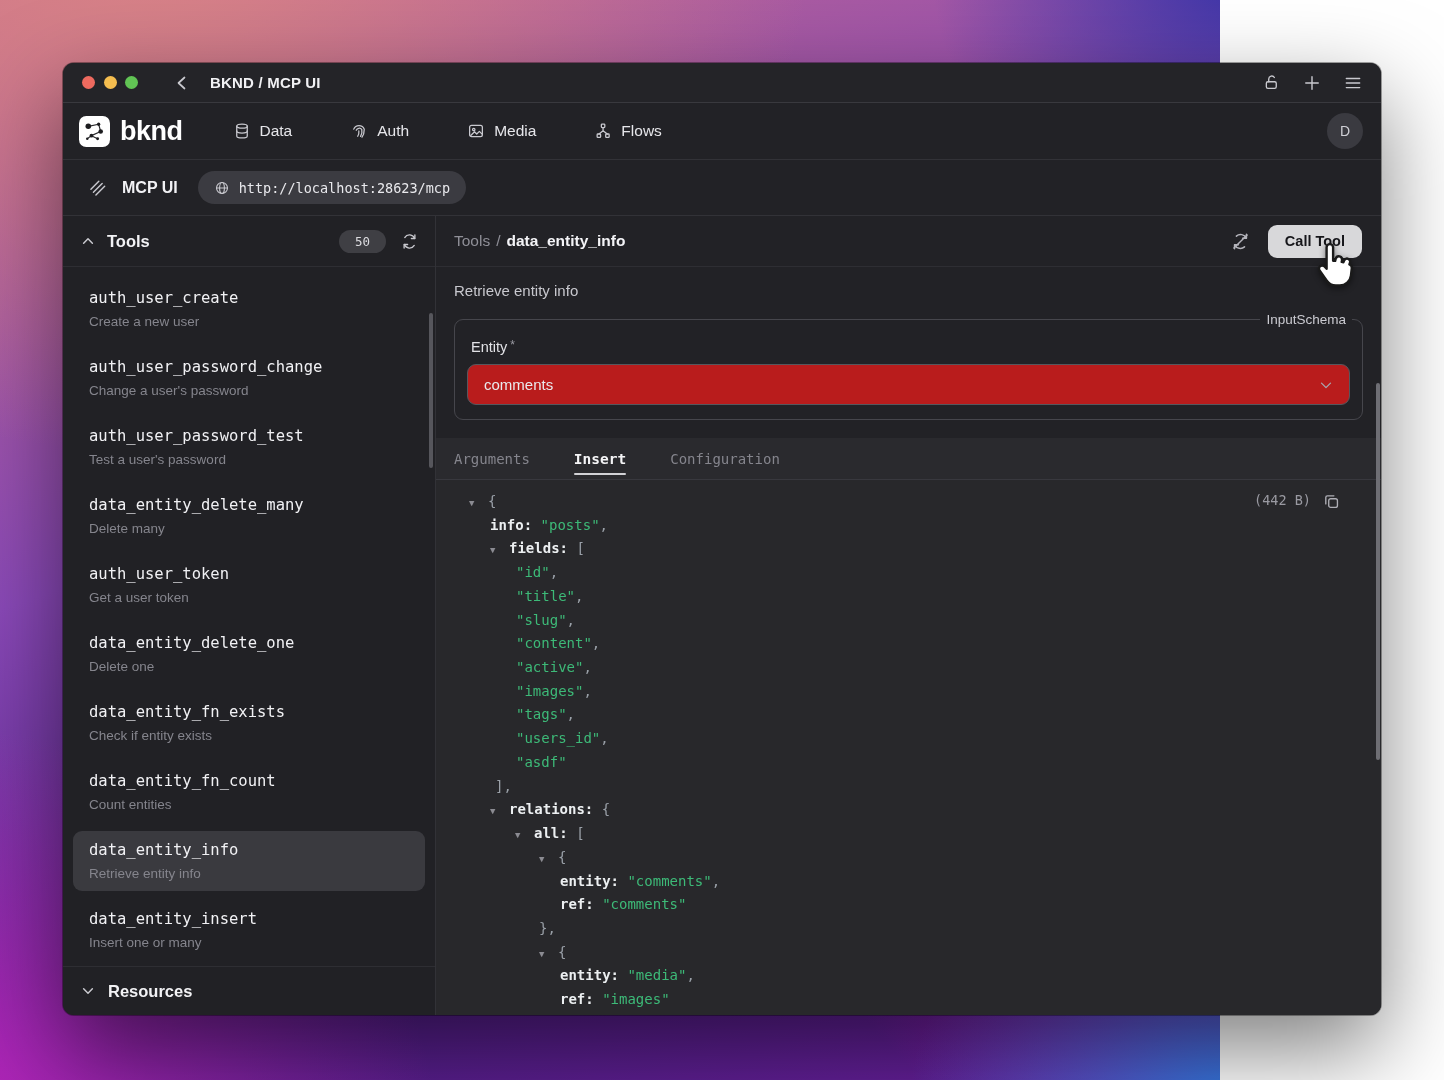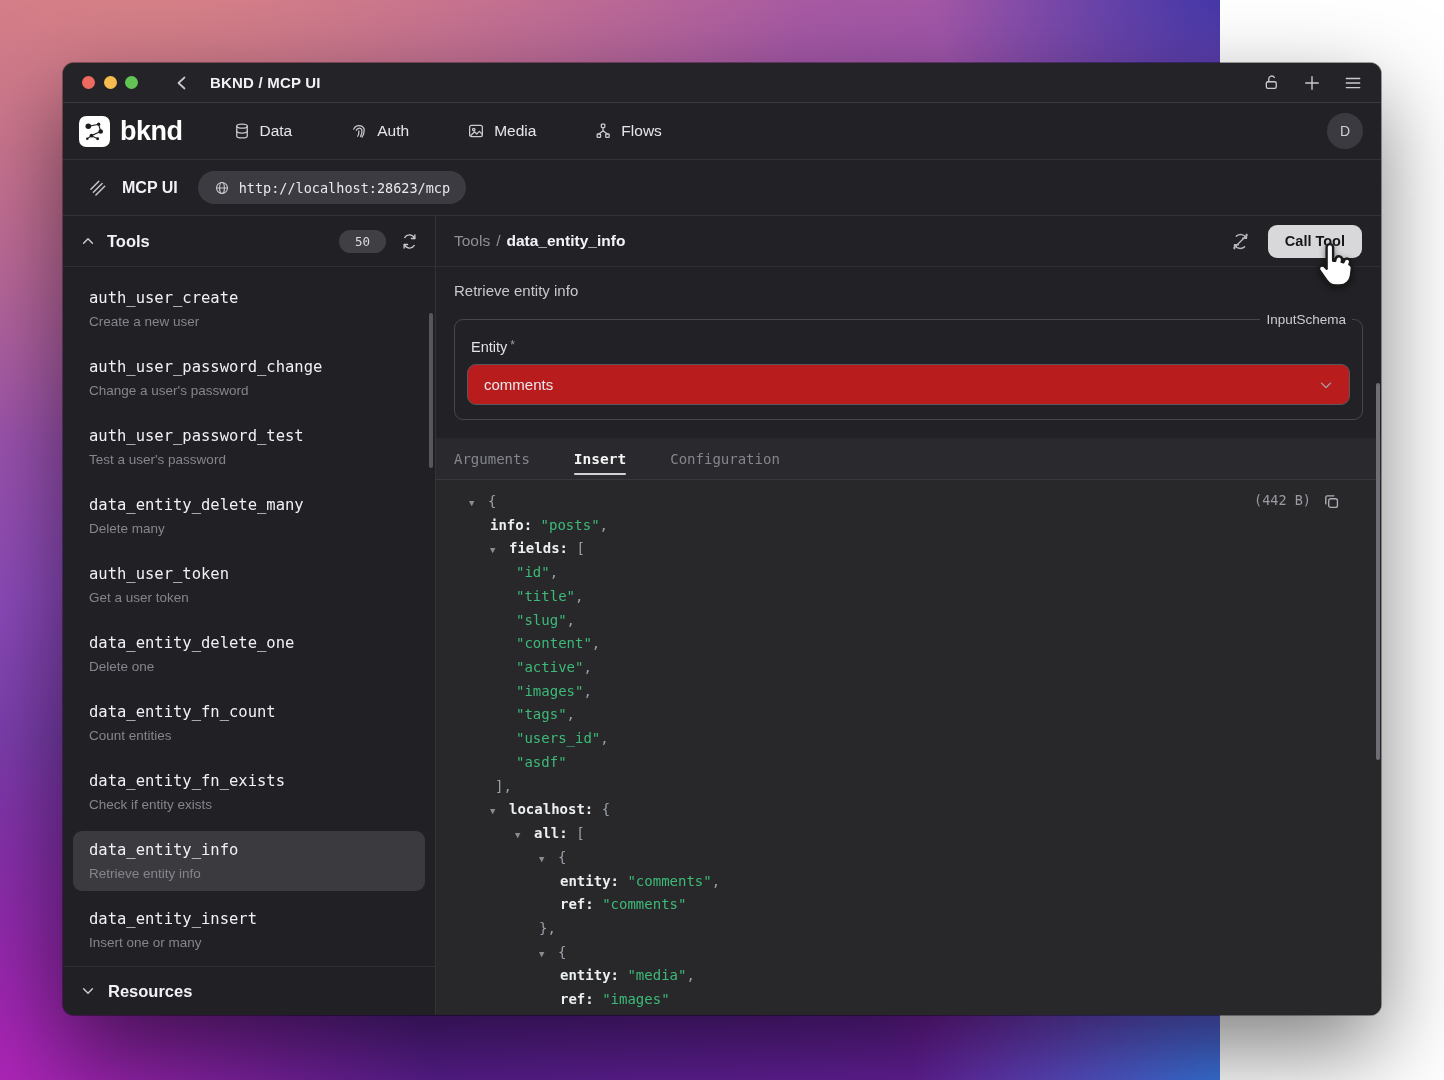--- a/index.html
+++ b/index.html
@@ -260,26 +260,26 @@
             </div>
             <div class="tool-item">
               <div class="tool-name">auth_user_token</div>
               <div class="tool-desc">Get a user token</div>
             </div>
             <div class="tool-item">
               <div class="tool-name">data_entity_delete_one</div>
               <div class="tool-desc">Delete one</div>
             </div>
             <div class="tool-item">
+              <div class="tool-name">data_entity_fn_exists</div>
+              <div class="tool-desc">Check if entity exists</div>
+            </div>
+            <div class="tool-item">
               <div class="tool-name">data_entity_fn_count</div>
               <div class="tool-desc">Count entities</div>
-            </div>
-            <div class="tool-item">
-              <div class="tool-name">data_entity_fn_exists</div>
-              <div class="tool-desc">Check if entity exists</div>
             </div>
             <div class="tool-item selected">
               <div class="tool-name">data_entity_info</div>
               <div class="tool-desc">Retrieve entity info</div>
             </div>
             <div class="tool-item">
               <div class="tool-name">data_entity_insert</div>
               <div class="tool-desc">Insert one or many</div>
             </div>
           </div>
@@ -346,21 +346,21 @@
               <div class="line" style="padding-left: 47px;"><span class="c-str">"id"</span><span class="c-pun">,</span></div>
               <div class="line" style="padding-left: 47px;"><span class="c-str">"title"</span><span class="c-pun">,</span></div>
               <div class="line" style="padding-left: 47px;"><span class="c-str">"slug"</span><span class="c-pun">,</span></div>
               <div class="line" style="padding-left: 47px;"><span class="c-str">"content"</span><span class="c-pun">,</span></div>
               <div class="line" style="padding-left: 47px;"><span class="c-str">"active"</span><span class="c-pun">,</span></div>
               <div class="line" style="padding-left: 47px;"><span class="c-str">"images"</span><span class="c-pun">,</span></div>
               <div class="line" style="padding-left: 47px;"><span class="c-str">"tags"</span><span class="c-pun">,</span></div>
               <div class="line" style="padding-left: 47px;"><span class="c-str">"users_id"</span><span class="c-pun">,</span></div>
               <div class="line" style="padding-left: 47px;"><span class="c-str">"asdf"</span></div>
               <div class="line" style="padding-left: 26px;"><span class="c-pun">],</span></div>
-              <div class="line" style="padding-left: 21px;"><span class="c-tog">▼</span><span class="c-key">localhost:</span><span class="c-pun"> {</span></div>
+              <div class="line" style="padding-left: 21px;"><span class="c-tog">▼</span><span class="c-key">relations:</span><span class="c-pun"> {</span></div>
               <div class="line" style="padding-left: 46px;"><span class="c-tog">▼</span><span class="c-key">all:</span><span class="c-pun"> [</span></div>
               <div class="line" style="padding-left: 70px;"><span class="c-tog">▼</span><span class="c-pun">{</span></div>
               <div class="line" style="padding-left: 91px;"><span class="c-key">entity:</span><span class="c-str"> "comments"</span><span class="c-pun">,</span></div>
               <div class="line" style="padding-left: 91px;"><span class="c-key">ref:</span><span class="c-str"> "comments"</span></div>
               <div class="line" style="padding-left: 70px;"><span class="c-pun">},</span></div>
               <div class="line" style="padding-left: 70px;"><span class="c-tog">▼</span><span class="c-pun">{</span></div>
               <div class="line" style="padding-left: 91px;"><span class="c-key">entity:</span><span class="c-str"> "media"</span><span class="c-pun">,</span></div>
               <div class="line" style="padding-left: 91px;"><span class="c-key">ref:</span><span class="c-str"> "images"</span></div>
             </div>
         </div>

